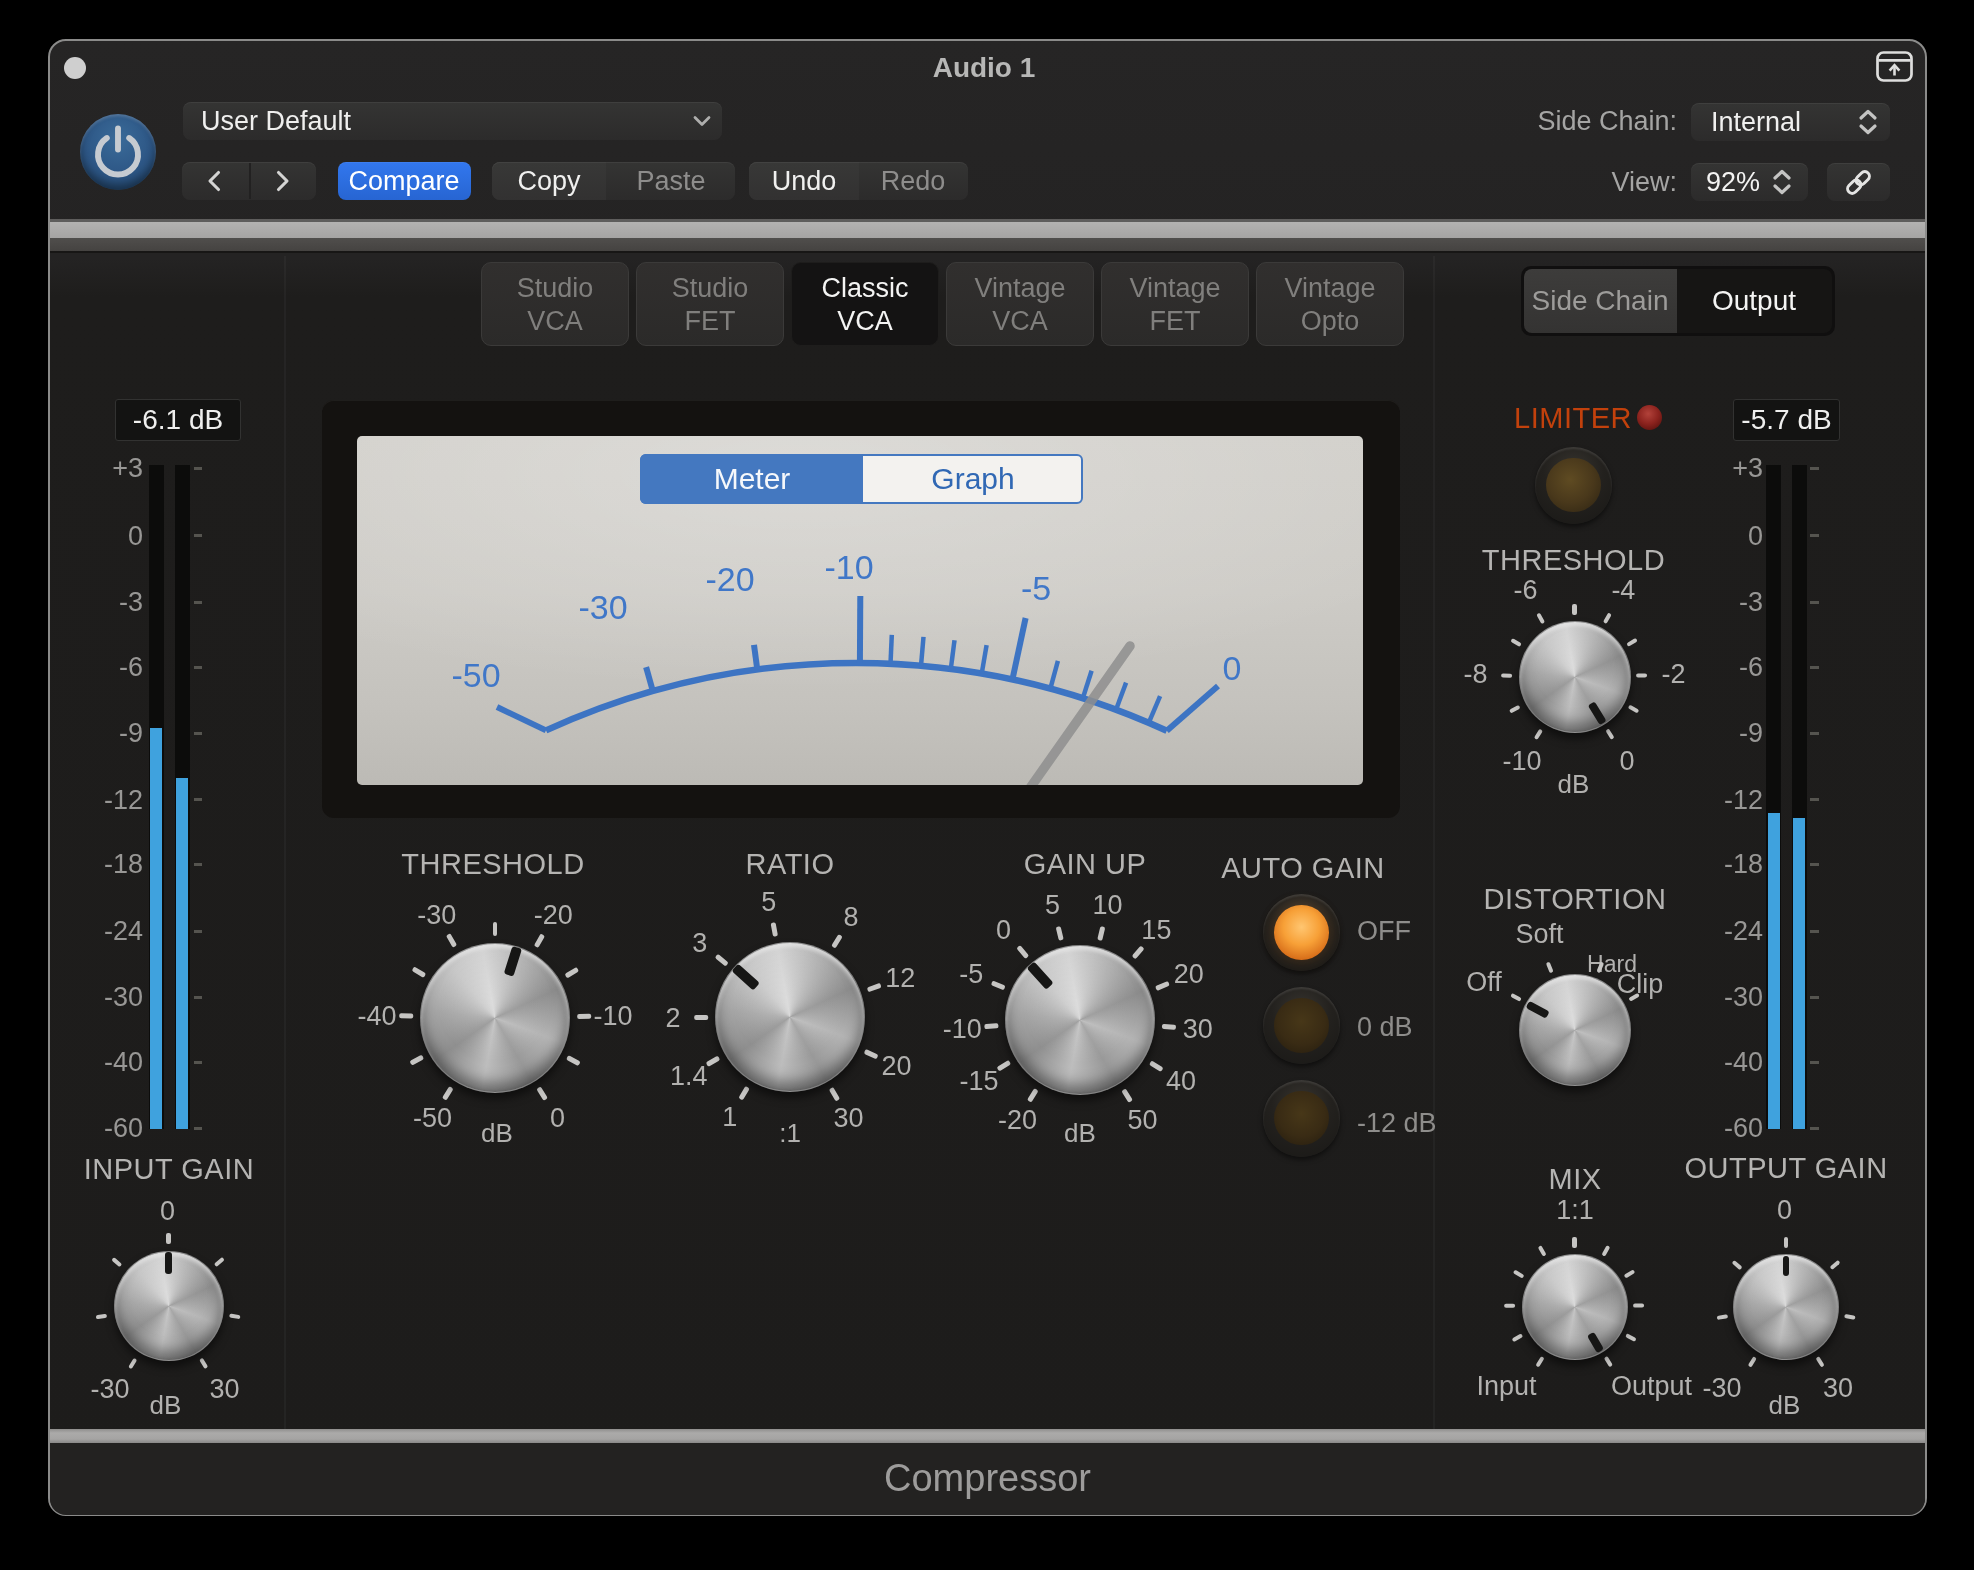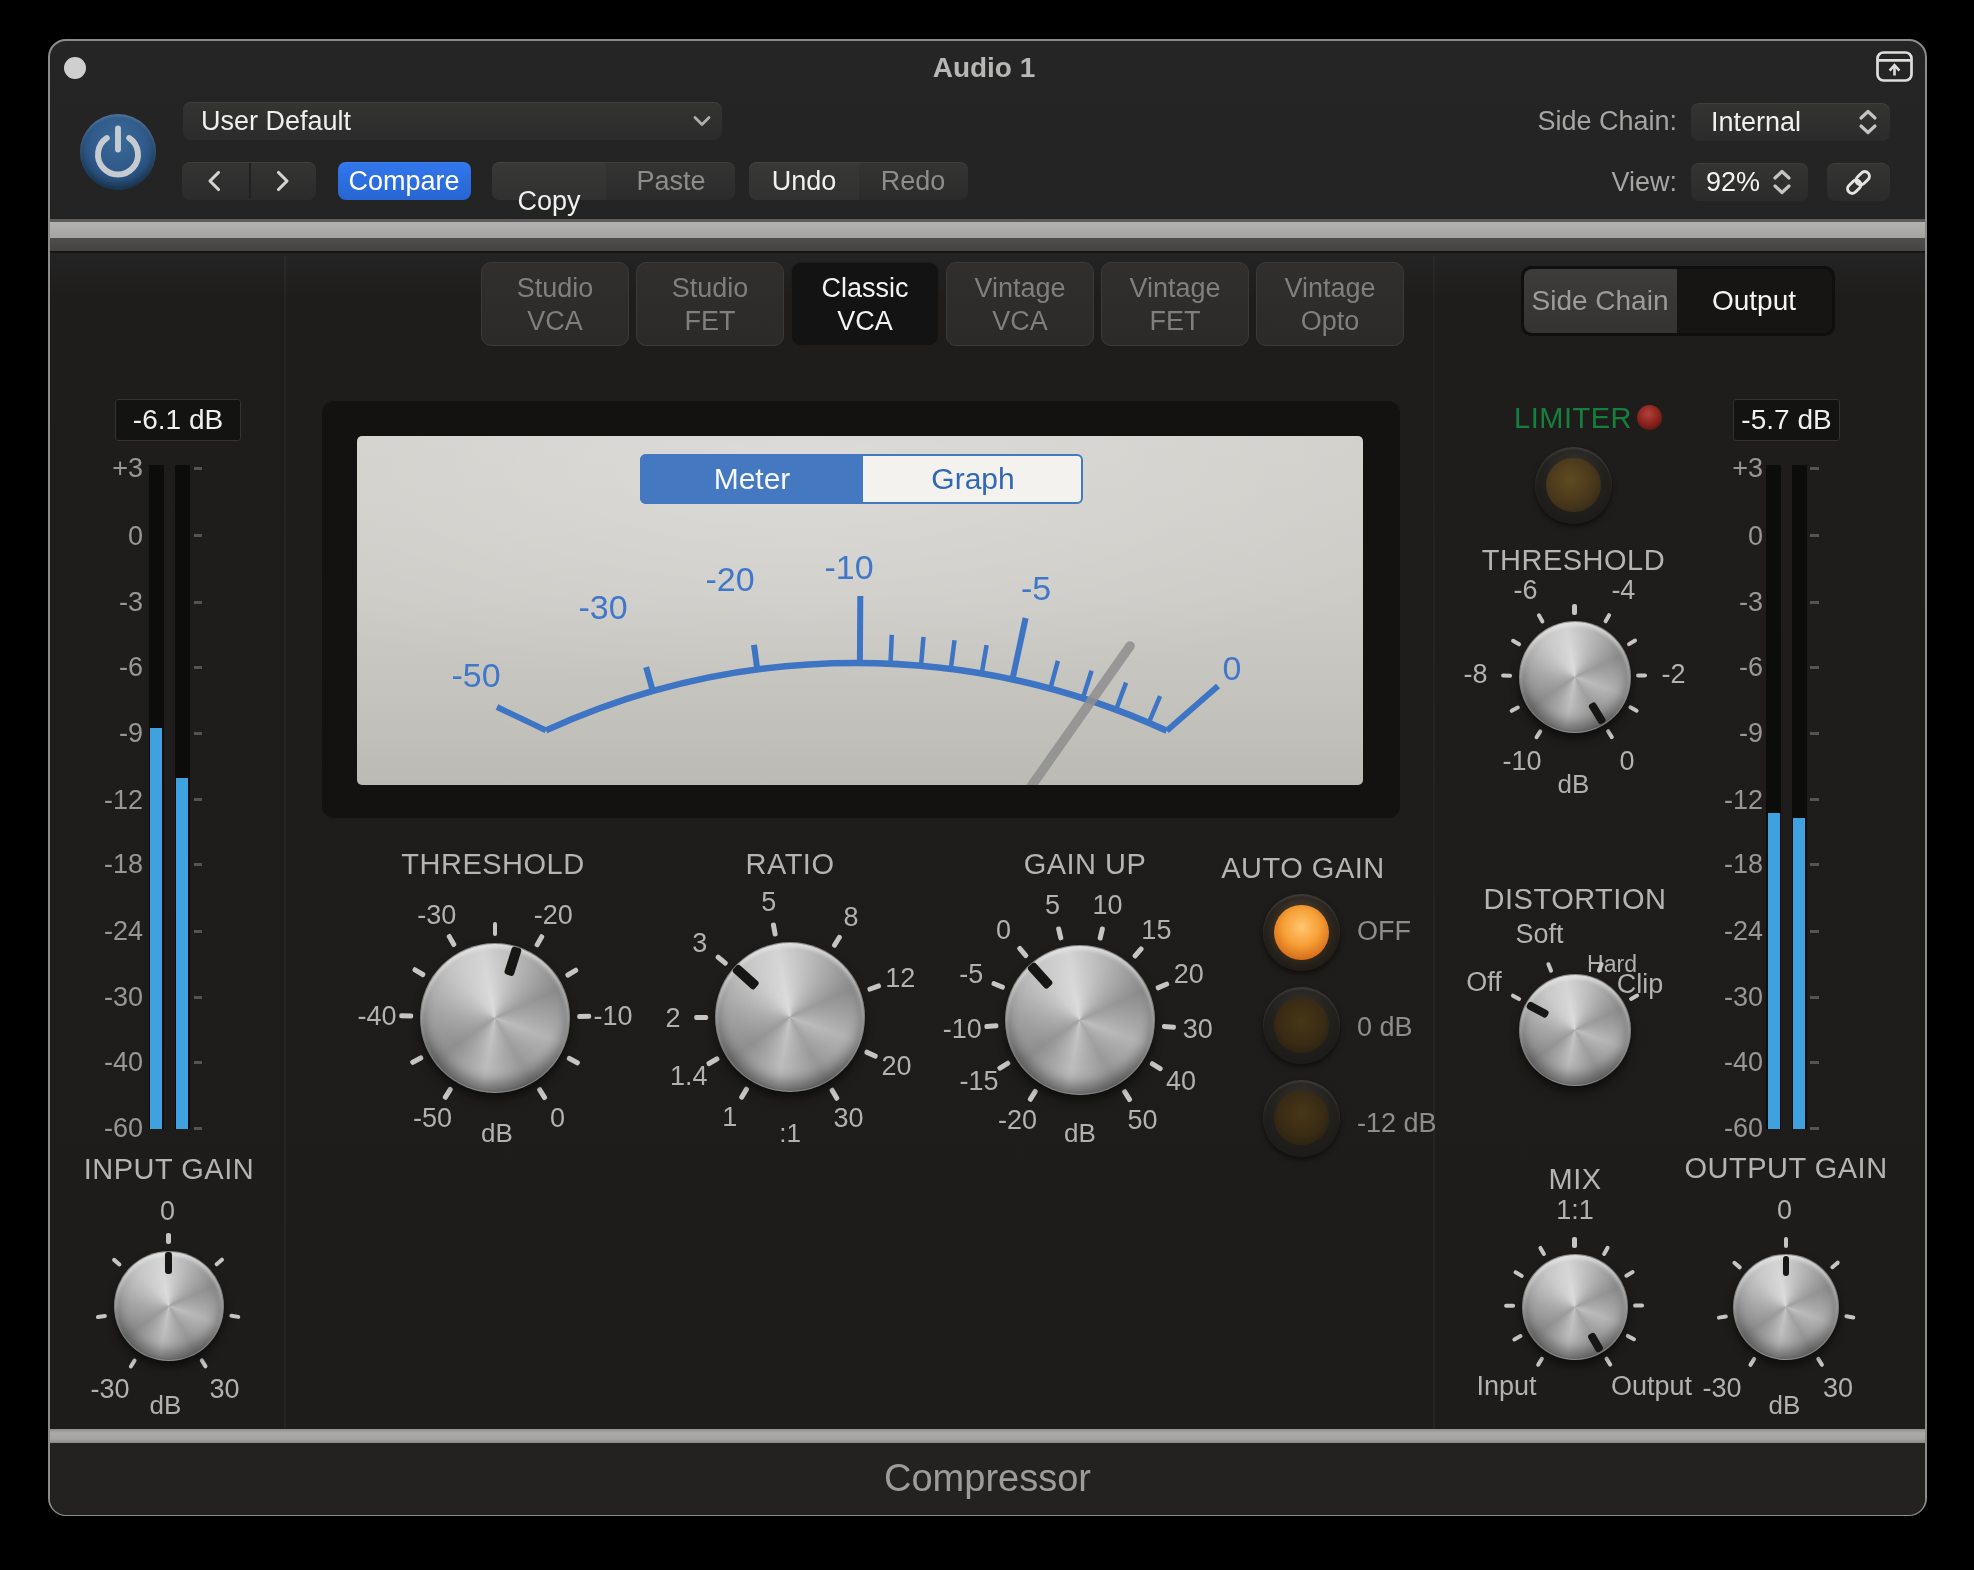--- a/index.html
+++ b/index.html
@@ -76,21 +76,21 @@
 <svg class="abs" style="left:204px;top:170px;" width="22" height="22" viewBox="0 0 22 22">
 <path d="M14.5 2.5 L6 11 L14.5 19.5" fill="none" stroke="#d4d4d3" stroke-width="3.1" stroke-linecap="round" stroke-linejoin="round"></path>
     </svg>
 <svg class="abs" style="left:271px;top:170px;" width="22" height="22" viewBox="0 0 22 22">
 <path d="M7.5 2.5 L16 11 L7.5 19.5" fill="none" stroke="#d4d4d3" stroke-width="3.1" stroke-linecap="round" stroke-linejoin="round"></path>
     </svg>
 <div class="btn" style="left:338px;top:162px;width:133px;height:38px;background:linear-gradient(180deg,#3277ee,#2765d2);"></div>
 <div class="lb" style="left:404px;top:181px;font-size:27px;color:#ffffff;">Compare</div>
 <div class="btn" style="left:492px;top:162px;width:243px;height:38px;"></div>
 <div class="btn" style="left:492px;top:162px;width:114px;height:38px;background:linear-gradient(180deg,#383837,#323131);border-radius:8px 0 0 8px;"></div>
-<div class="lb" style="left:549px;top:181px;font-size:27px;color:#f0f0ef;margin-top:20px;">Copy</div>
+<div class="lb" style="left:549px;top:181px;font-size:27px;color:#f0f0ef;">Copy</div>
 <div class="lb" style="left:671px;top:181px;font-size:27px;color:#8e8d8c;">Paste</div>
 <div class="btn" style="left:749px;top:162px;width:219px;height:38px;"></div>
 <div class="btn" style="left:749px;top:162px;width:110px;height:38px;background:linear-gradient(180deg,#383837,#323131);border-radius:8px 0 0 8px;"></div>
 <div class="lb" style="left:804px;top:181px;font-size:27px;color:#f0f0ef;">Undo</div>
 <div class="lb" style="left:913px;top:181px;font-size:27px;color:#8e8d8c;">Redo</div>
 <div class="rlb" style="right:297px;top:121px;font-size:27px;color:#a5a5a4;">Side Chain:</div>
 <div class="btn" style="left:1691px;top:103px;width:199px;height:38px;"></div>
 <div class="lbl" style="left:1711px;top:122px;font-size:27px;color:#f0f0ef;">Internal</div>
 <svg class="abs" style="left:1855px;top:108px;" width="26" height="28" viewBox="0 0 26 28">
 <path d="M6 10 L13 3.5 L20 10" fill="none" stroke="#c4c4c3" stroke-width="3.2" stroke-linecap="round" stroke-linejoin="round"></path>
@@ -273,21 +273,21 @@
 <div class="lb " style="left:1303px;top:868px;font-size:29px;color:#b5b4b2;letter-spacing:0.5px;">AUTO GAIN</div>
 <div class="ledo" style="left:1263px;top:894px;width:77px;height:77px;"></div>
 <div class="ledlit" style="left:1274.2px;top:905.2px;width:54.7px;height:54.7px;"></div>
 <div class="ledo" style="left:1263px;top:987px;width:77px;height:77px;"></div>
 <div class="leddim" style="left:1274.2px;top:998.2px;width:54.7px;height:54.7px;"></div>
 <div class="ledo" style="left:1263px;top:1079.5px;width:77px;height:77px;"></div>
 <div class="leddim" style="left:1274.2px;top:1090.7px;width:54.7px;height:54.7px;"></div>
 <div class="lbl" style="left:1357px;top:931px;font-size:27px;color:#8e8d8b;">OFF</div>
 <div class="lbl" style="left:1357px;top:1026.5px;font-size:27px;color:#8e8d8b;">0 dB</div>
 <div class="lbl" style="left:1357px;top:1123px;font-size:27px;color:#8e8d8b;">-12 dB</div>
-<div class="lb " style="left:1573px;top:417.5px;font-size:29px;color:#15803d;letter-spacing:0.5px;">LIMITER</div>
+<div class="lb " style="left:1573px;top:417.5px;font-size:29px;color:#c2410c;letter-spacing:0.5px;">LIMITER</div>
 <div class="ledred" style="left:1636.5px;top:405px;"></div>
 <div class="ledo" style="left:1535px;top:446.5px;width:77px;height:77px;"></div>
 <div class="ledamb" style="left:1546.2px;top:457.7px;width:54.7px;height:54.7px;"></div>
 <div class="lb " style="left:1573.5px;top:559.5px;font-size:29px;color:#b5b4b2;letter-spacing:0.5px;">THRESHOLD</div>
 <div class="tk" style="left:1572.4px;top:603.5px;width:4.2px;height:11px;background:#c6c5c3;border-radius:2px;transform:rotate(-148deg);transform-origin:2.1px 73px;"></div>
 <div class="tk" style="left:1572.4px;top:603.5px;width:4.2px;height:11px;background:#c6c5c3;border-radius:2px;transform:rotate(-118.4deg);transform-origin:2.1px 73px;"></div>
 <div class="tk" style="left:1572.4px;top:603.5px;width:4.2px;height:11px;background:#c6c5c3;border-radius:2px;transform:rotate(-88.8deg);transform-origin:2.1px 73px;"></div>
 <div class="tk" style="left:1572.4px;top:603.5px;width:4.2px;height:11px;background:#c6c5c3;border-radius:2px;transform:rotate(-59.2deg);transform-origin:2.1px 73px;"></div>
 <div class="tk" style="left:1572.4px;top:603.5px;width:4.2px;height:11px;background:#c6c5c3;border-radius:2px;transform:rotate(-29.6deg);transform-origin:2.1px 73px;"></div>
 <div class="tk" style="left:1572.4px;top:603.5px;width:4.2px;height:11px;background:#c6c5c3;border-radius:2px;transform:rotate(0deg);transform-origin:2.1px 73px;"></div>

